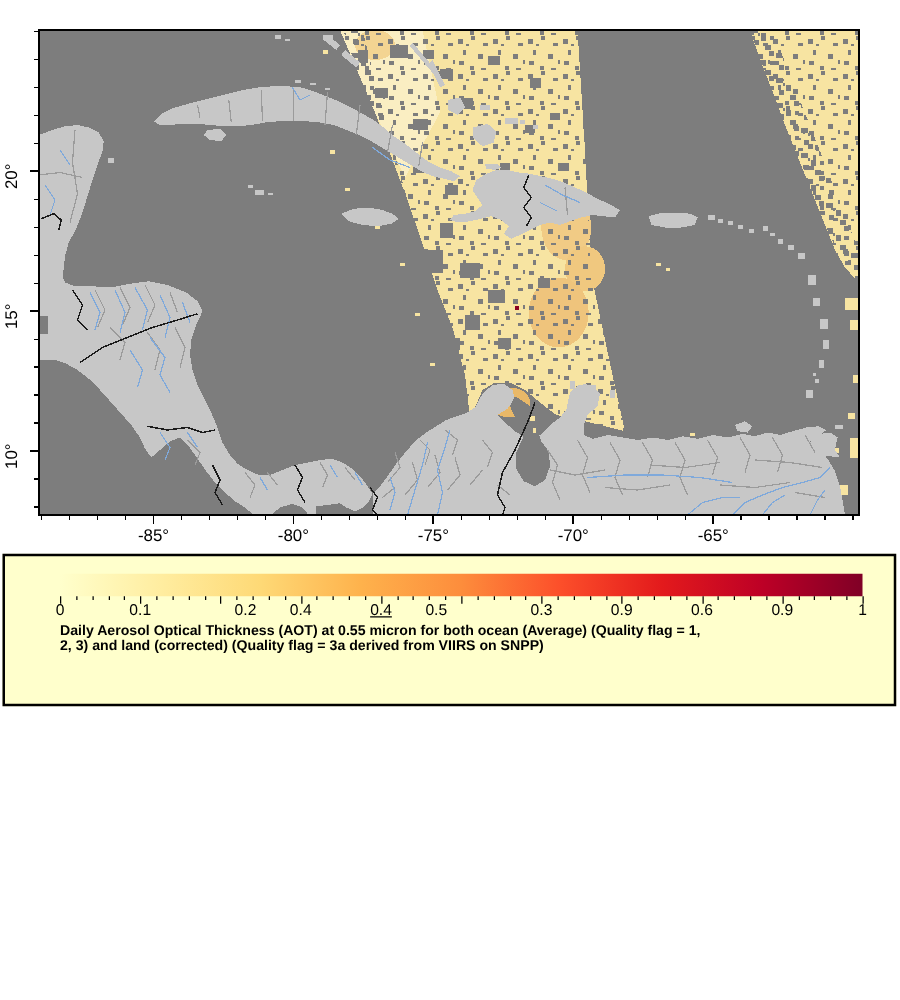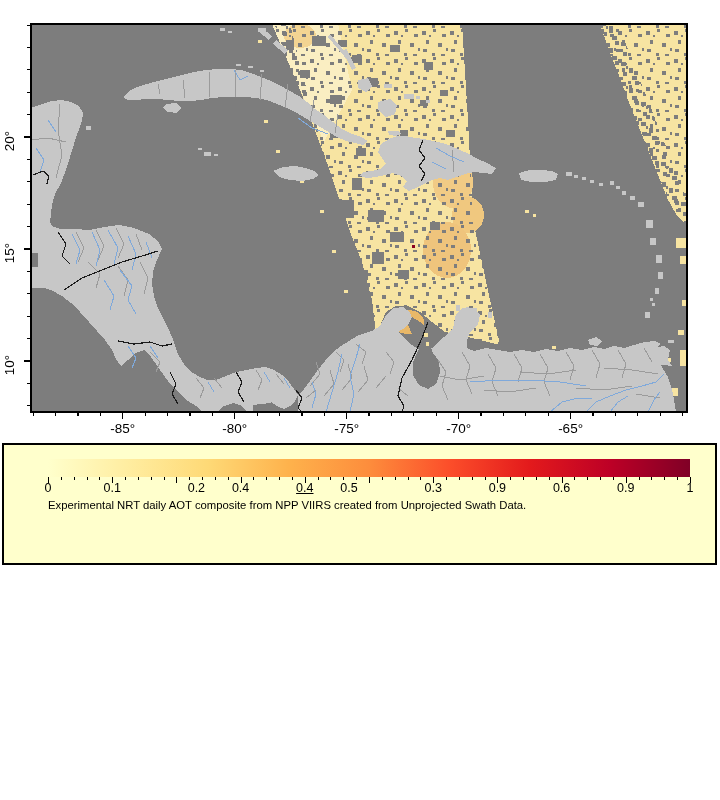--- a/index.html
+++ b/index.html
@@ -445,17 +445,18 @@
         <div class="cbar-label" style="left: 236.6px;">0.4</div>
         <div class="cbar-label" style="left: 300.8px; text-decoration: underline;">0.4</div>
         <div class="cbar-label" style="left: 345px; text-align: center;">0.5</div>
         <div class="cbar-label" style="left: 429.2px;">0.3</div>
         <div class="cbar-label" style="left: 493.4px;">0.9</div>
         <div class="cbar-label" style="left: 557.6px;">0.6</div>
         <div class="cbar-label" style="left: 621.8px;">0.9</div>
         <div class="cbar-label" style="left: 686px;">1</div>
       </div>
     <div class="caption">
-      <div>Experimental NRT daily AOT composite from NPP VIIRS created from Unprojected Swath Data.</div>
+      <div class="b">Daily Aerosol Optical Thickness (AOT) at 0.55 micron for both ocean (Average) (Quality flag = 1,</div>
+      <div class="b">2, 3) and land (corrected) (Quality flag = 3a derived from VIIRS on SNPP)</div>
     </div>
   </div>
 
 </div>
 
 </body></html>

